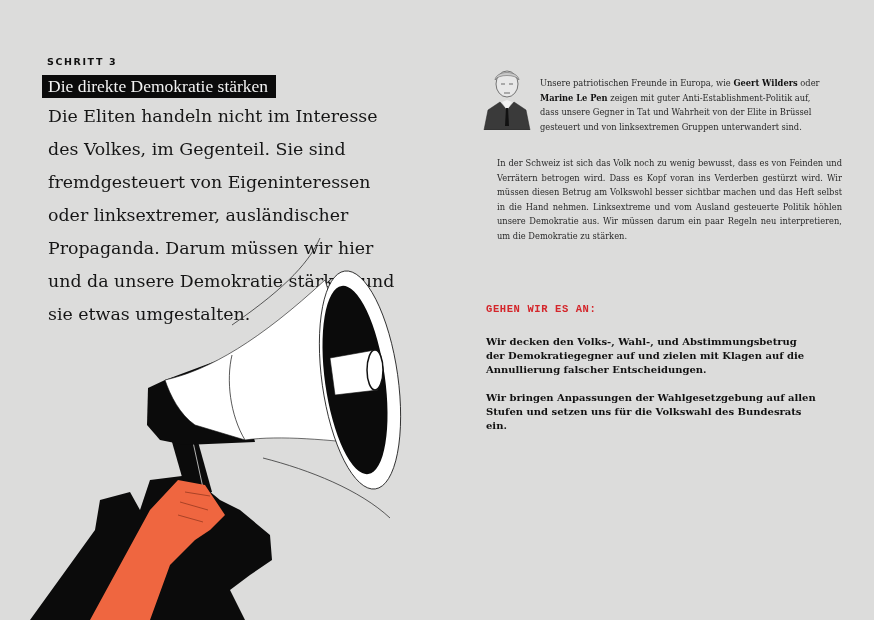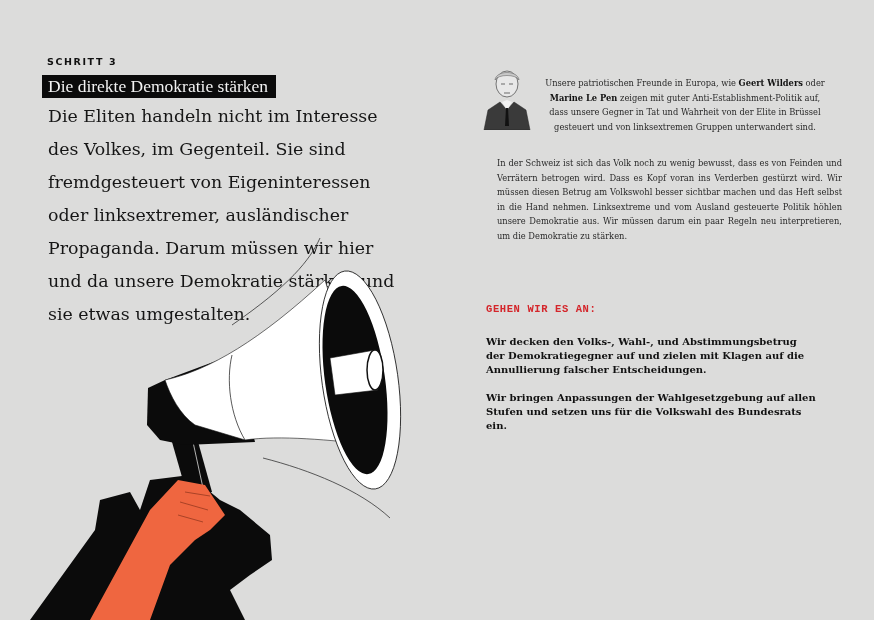--- a/index.html
+++ b/index.html
@@ -30,21 +30,21 @@
     font-family: "DejaVu Serif", serif;
     color: #161616;
     margin: 0;
   }
   .portrait {
     position: absolute; left: 482px; top: 64px; width: 50px; height: 66px;
   }
   .intro {
     position: absolute; left: 540px; top: 76px; width: 290px;
     font-size: 8.3px; line-height: 14.6px; color: #2a2a2a; margin: 0;
-    text-align: center;
+    text-align: left;
   }
   .intro b { color: #111; }
   .body2 {
     position: absolute; left: 485px; top: 144px; width: 345px;
     font-size: 8.3px; line-height: 14.6px; color: #2a2a2a; margin: 12px;
     text-align: justify;
   }
   .cta {
     position: absolute; left: 486px; top: 303px;
     font-family: Liberation Mono, monospace;

